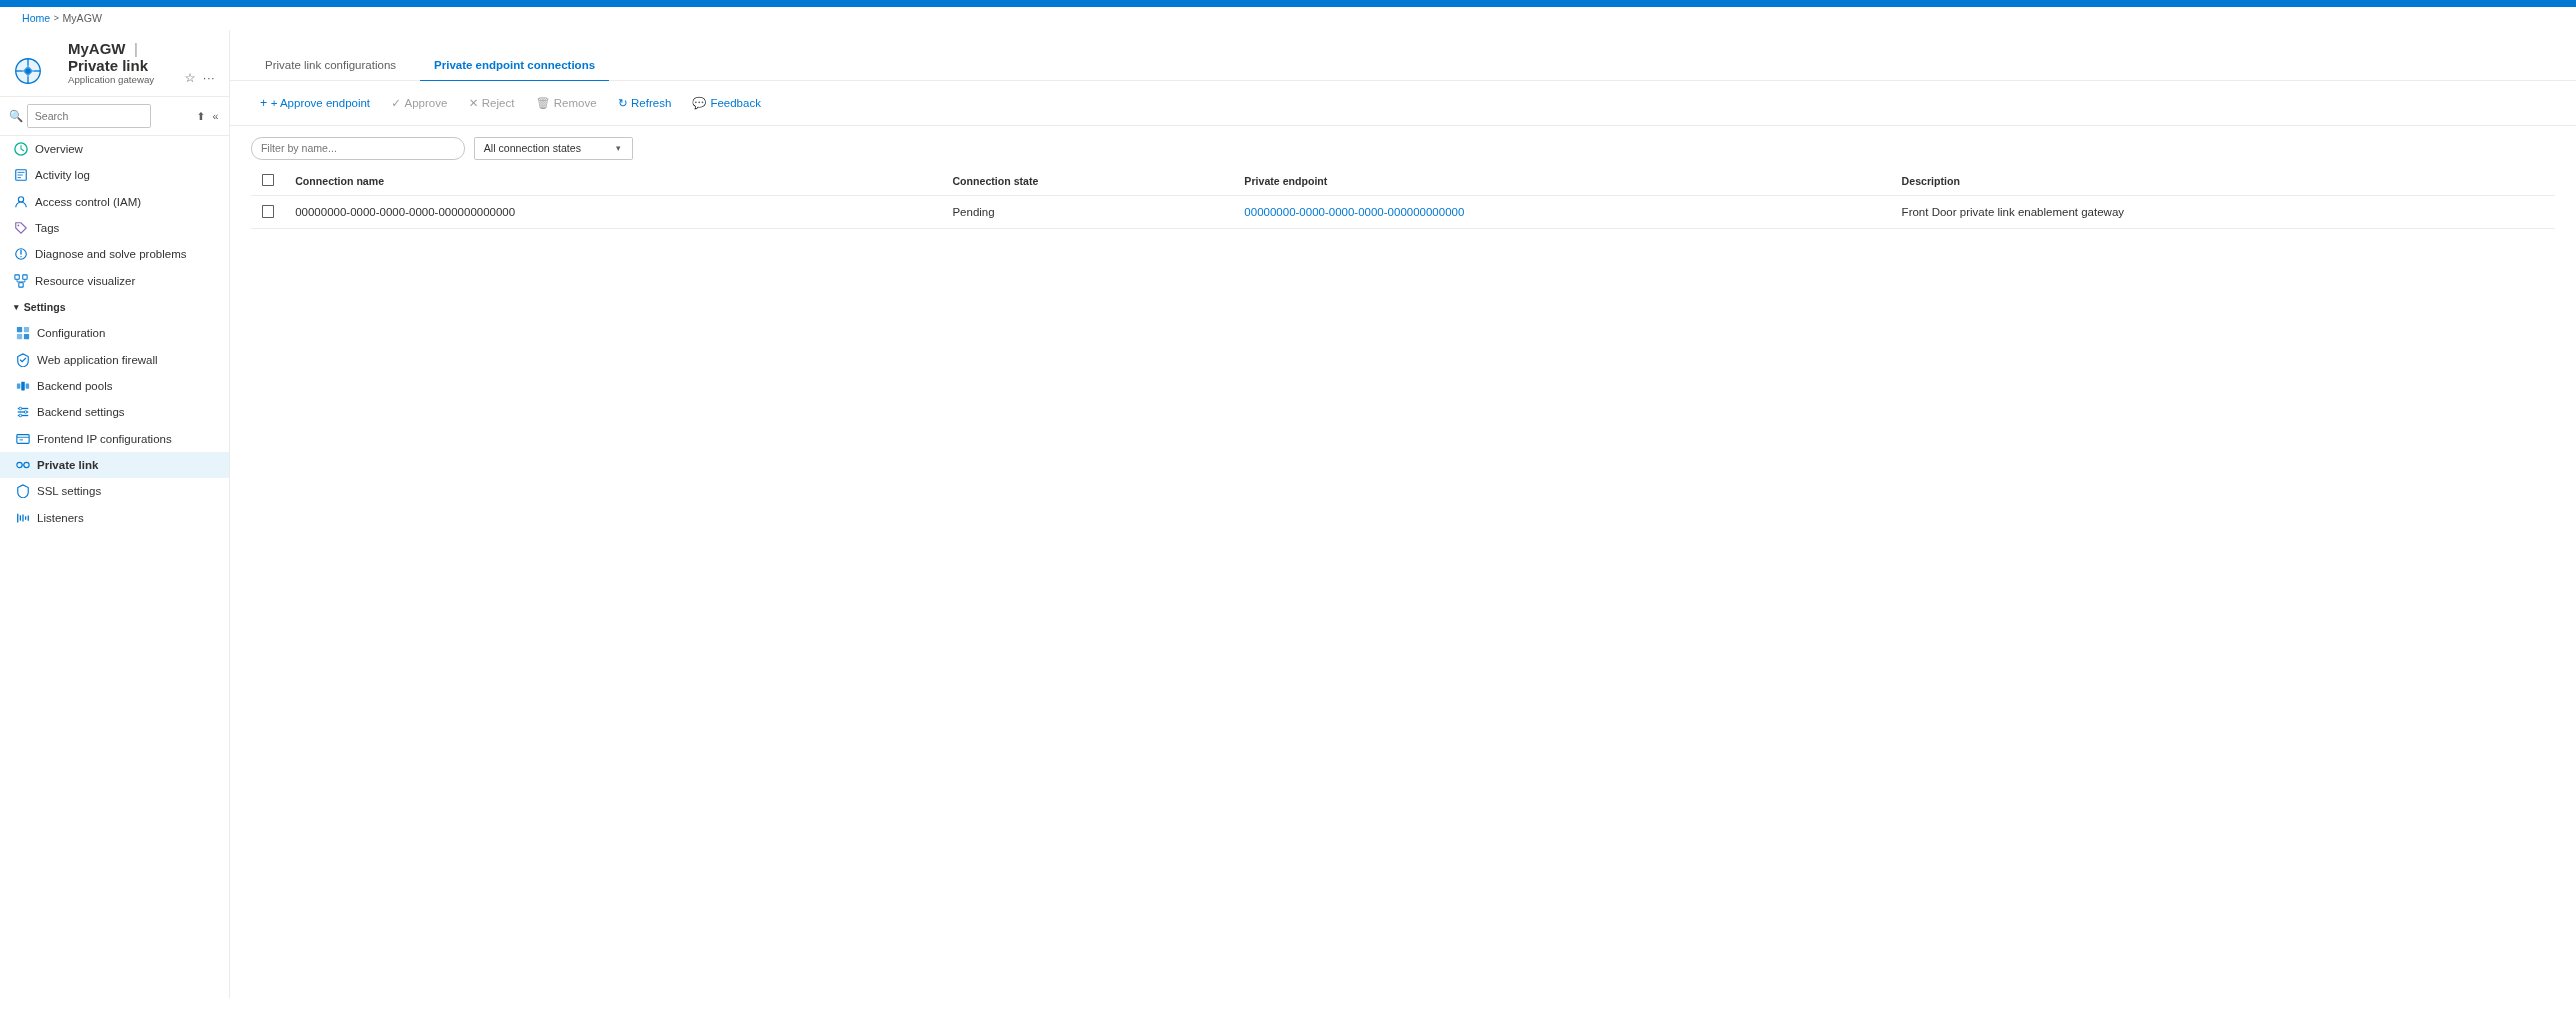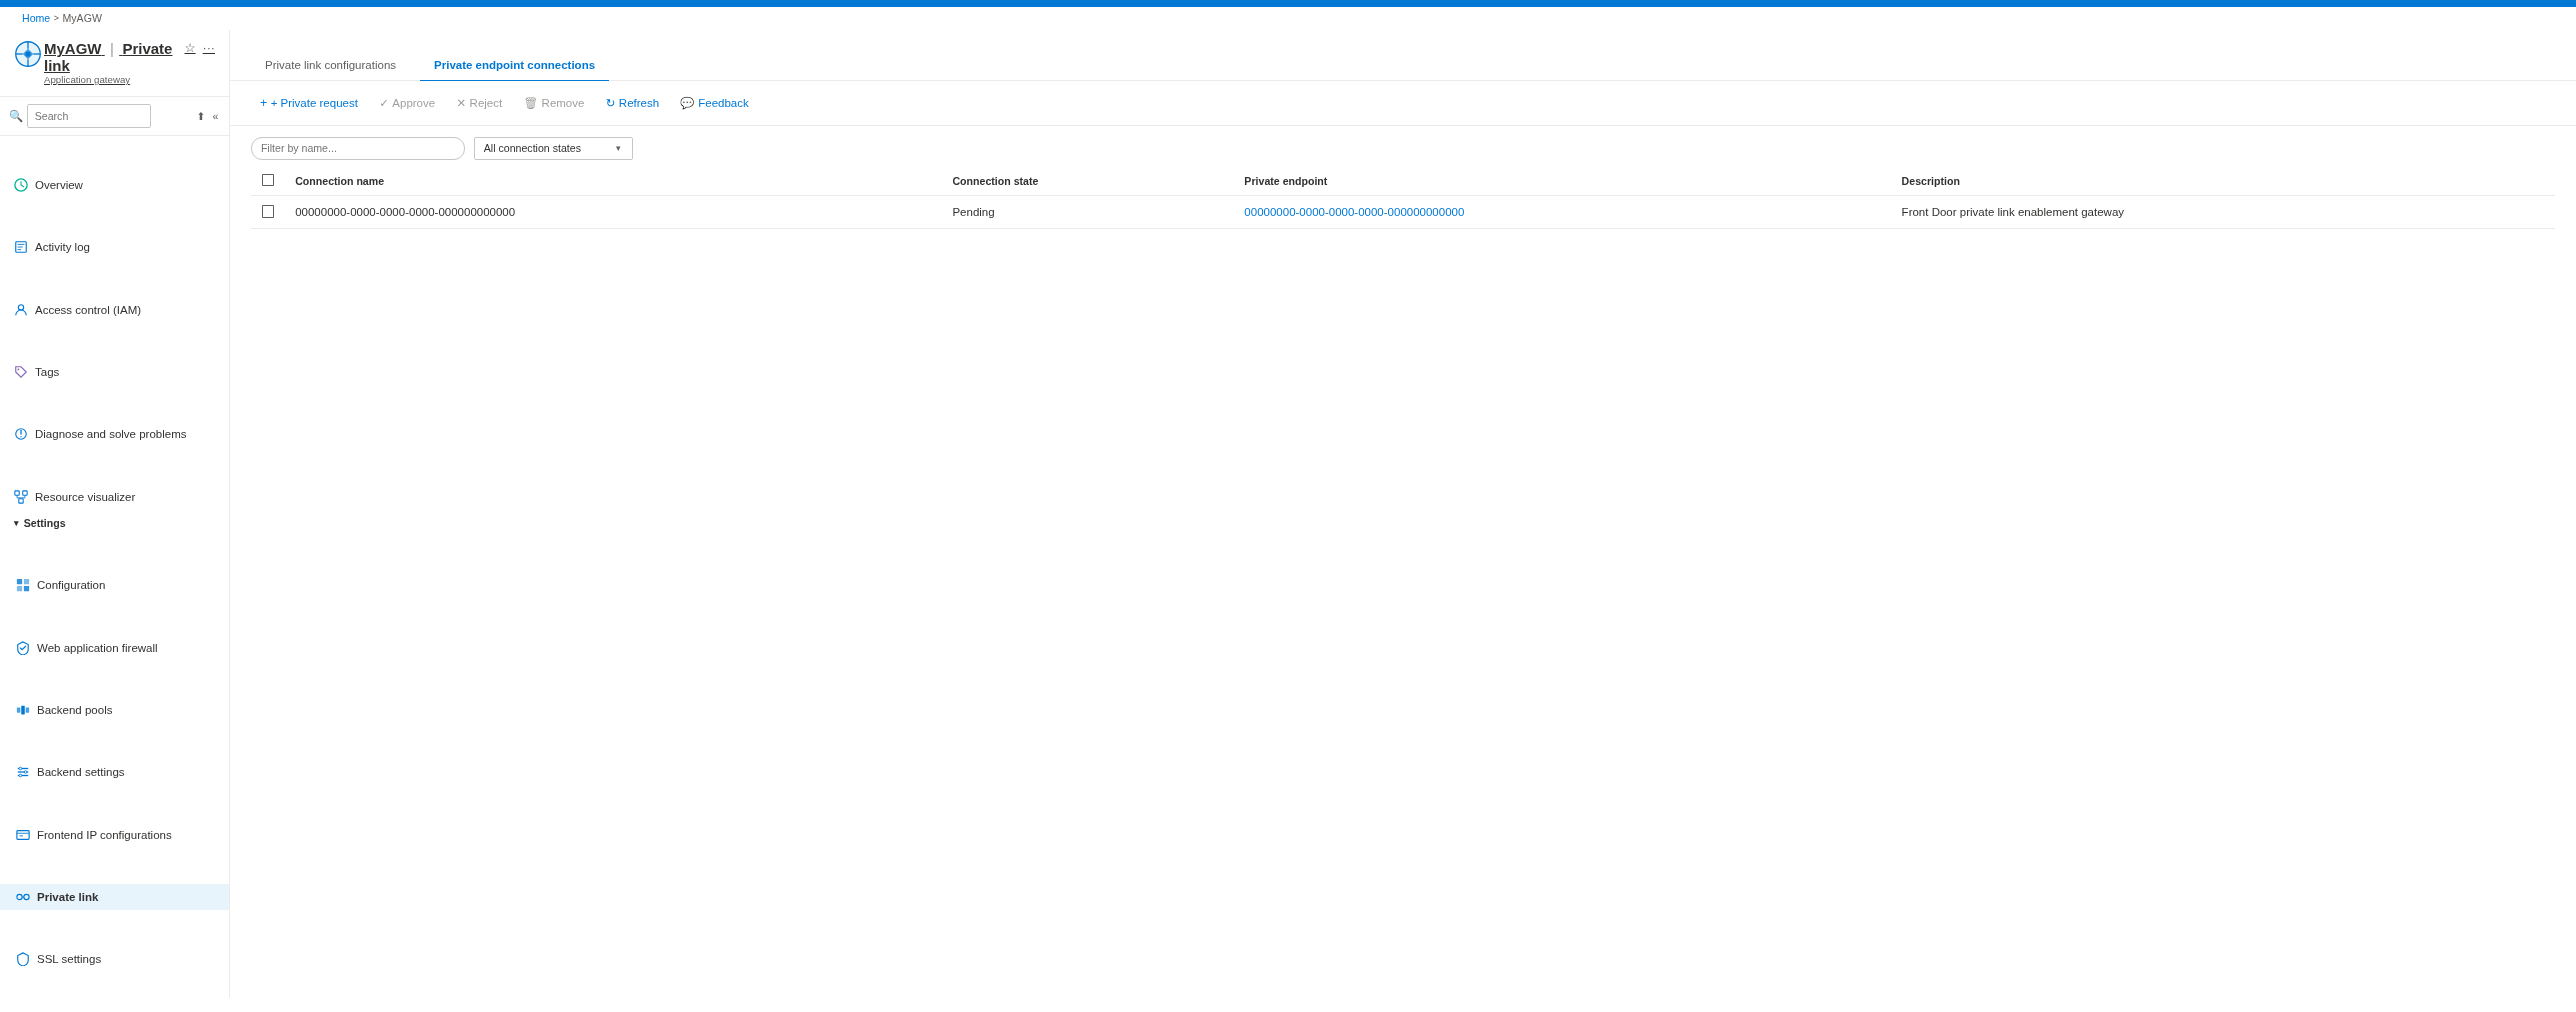--- a/index.html
+++ b/index.html
@@ -39,24 +39,23 @@
       min-width: 230px;
       border-right: 0.9px solid #edebe9;
       background: #fff;
       overflow-y: auto;
       flex-shrink: 0;
     }
 
     .resource-header {
       padding: 10.6px 14px 10.6px 14px;
       display: flex;
-      align-items: flex-start;
-      gap: 2px;
+      align-items: flex-end;
+      gap: 26px;
       border-bottom: 0.9px solid #edebe9;
-      text-decoration: underline;
     }
     .resource-icon {
       width: 28px;
       height: 28px;
       flex-shrink: 0;
     }
     .resource-title {
       font-size: 15px;
       font-weight: 600;
       color: #323130;
@@ -112,21 +111,20 @@
 
     
     .nav-item {
       display: flex;
       align-items: center;
       padding: 6.2px 14px 6.2px 14px;
       cursor: pointer;
       gap: 7px;
       color: #323130;
       font-size: 11.5px;
-      margin-top: 36px;
     }
     .nav-item.active {
       background: #e8f4fc;
       font-weight: 600;
     }
     .nav-item .nav-icon {
       width: 14px;
       height: 14px;
       flex-shrink: 0;
       display: flex;
@@ -522,21 +520,21 @@
         </div>
         <div class="tab active">
           <span>Private endpoint connections</span>
         </div>
       </div>
     </div>
 
     <div class="toolbar">
       <button class="toolbar-btn">
         <span style="font-size:12.4px;">+</span>
-        <span>+ Private request</span>
+        <span>+ Approve endpoint</span>
       </button>
       <button class="toolbar-btn disabled">
         <span>✓</span>
         <span>Approve</span>
       </button>
       <button class="toolbar-btn disabled">
         <span>✕</span>
         <span>Reject</span>
       </button>
       <button class="toolbar-btn disabled">

